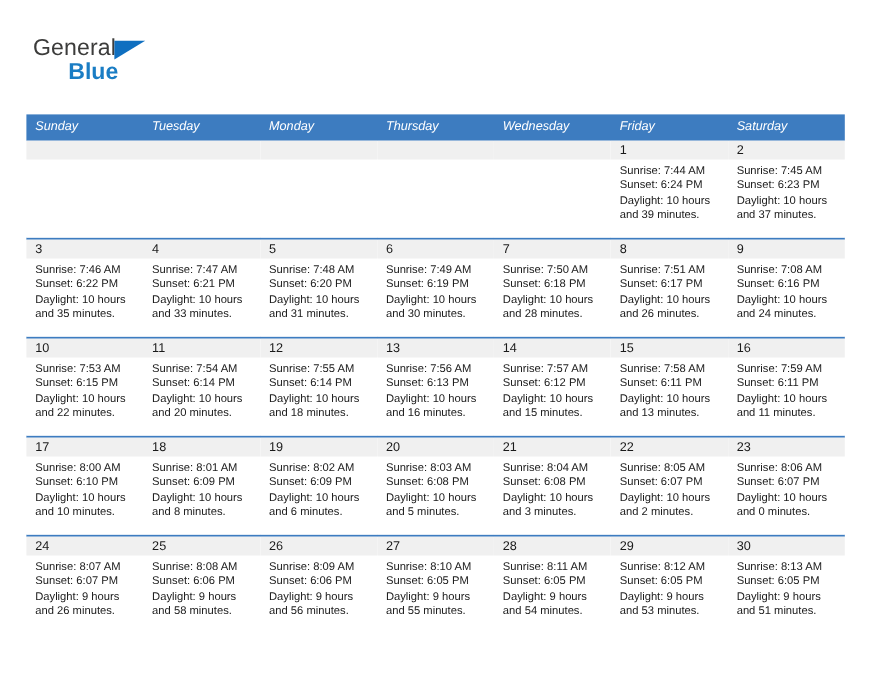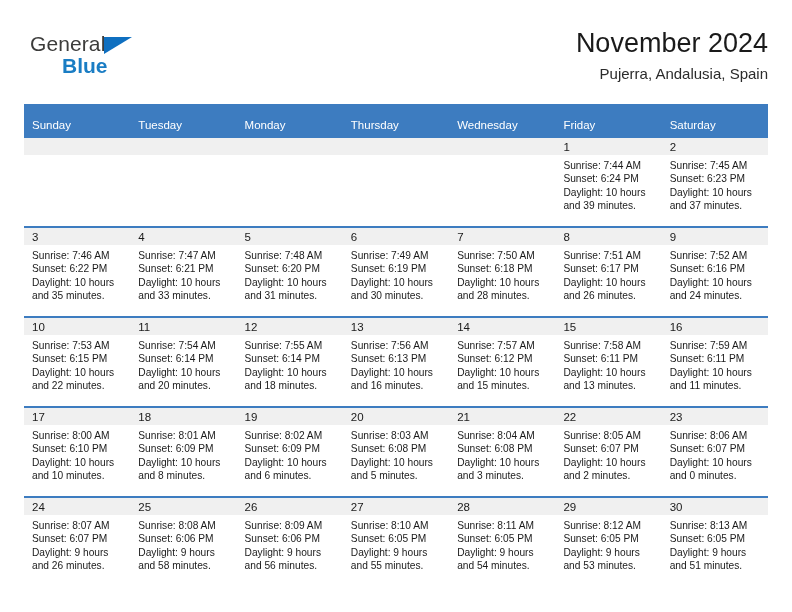--- a/index.html
+++ b/index.html
@@ -93,24 +93,25 @@
     width: 744px;
   }
   .weekhead {
     display: flex;
     width: 100%;
     background: #3d7cc0;
   }
   .weekhead .wh {
     flex: 1 1 0;
     box-sizing: border-box;
-    padding: 14px 0 5px 8px;
+    padding: 4px 0 5px 8px;
     font-size: 11.5px;
     color: #ffffff;
     line-height: 15px;
+    font-style: italic;
   }
   .week {
     display: flex;
     width: 100%;
     border-top: 2px solid #3d7cc0;
   }
   .week:first-of-type {
     border-top: none;
   }
   .cell {
@@ -146,24 +147,20 @@
 </head>
 <body>
 
 <div class="page">
 
   <div class="topbar">
     <div class="logo">
       <span class="logo-general">General</span>
       <span class="logo-tri"></span>
       <span class="logo-blue">Blue</span>
-    </div>
-    <div class="title-block">
-      <div class="cal-title">November 2024</div>
-      <div class="cal-subtitle">Pujerra, Andalusia, Spain</div>
     </div>
   </div>
 
   <div class="calendar">
     <div class="weekhead">
       <div class="wh">Sunday</div>
       <div class="wh">Tuesday</div>
       <div class="wh">Monday</div>
       <div class="wh">Thursday</div>
       <div class="wh">Wednesday</div>
@@ -288,21 +285,21 @@
             <div class="info">
               <div>Sunrise: 7:51 AM</div>
               <div>Sunset: 6:17 PM</div>
               <div>Daylight: 10 hours</div>
               <div>and 26 minutes.</div>
             </div>
           </div>
           <div class="cell">
             <div class="daynum">9</div>
             <div class="info">
-              <div>Sunrise: 7:52 AM</div>
+              <div>Sunrise: 7:08 AM</div>
               <div>Sunset: 6:16 PM</div>
               <div>Daylight: 10 hours</div>
               <div>and 24 minutes.</div>
             </div>
           </div>
         </div>
         <div class="week">
           <div class="cell">
             <div class="daynum">10</div>
             <div class="info">

